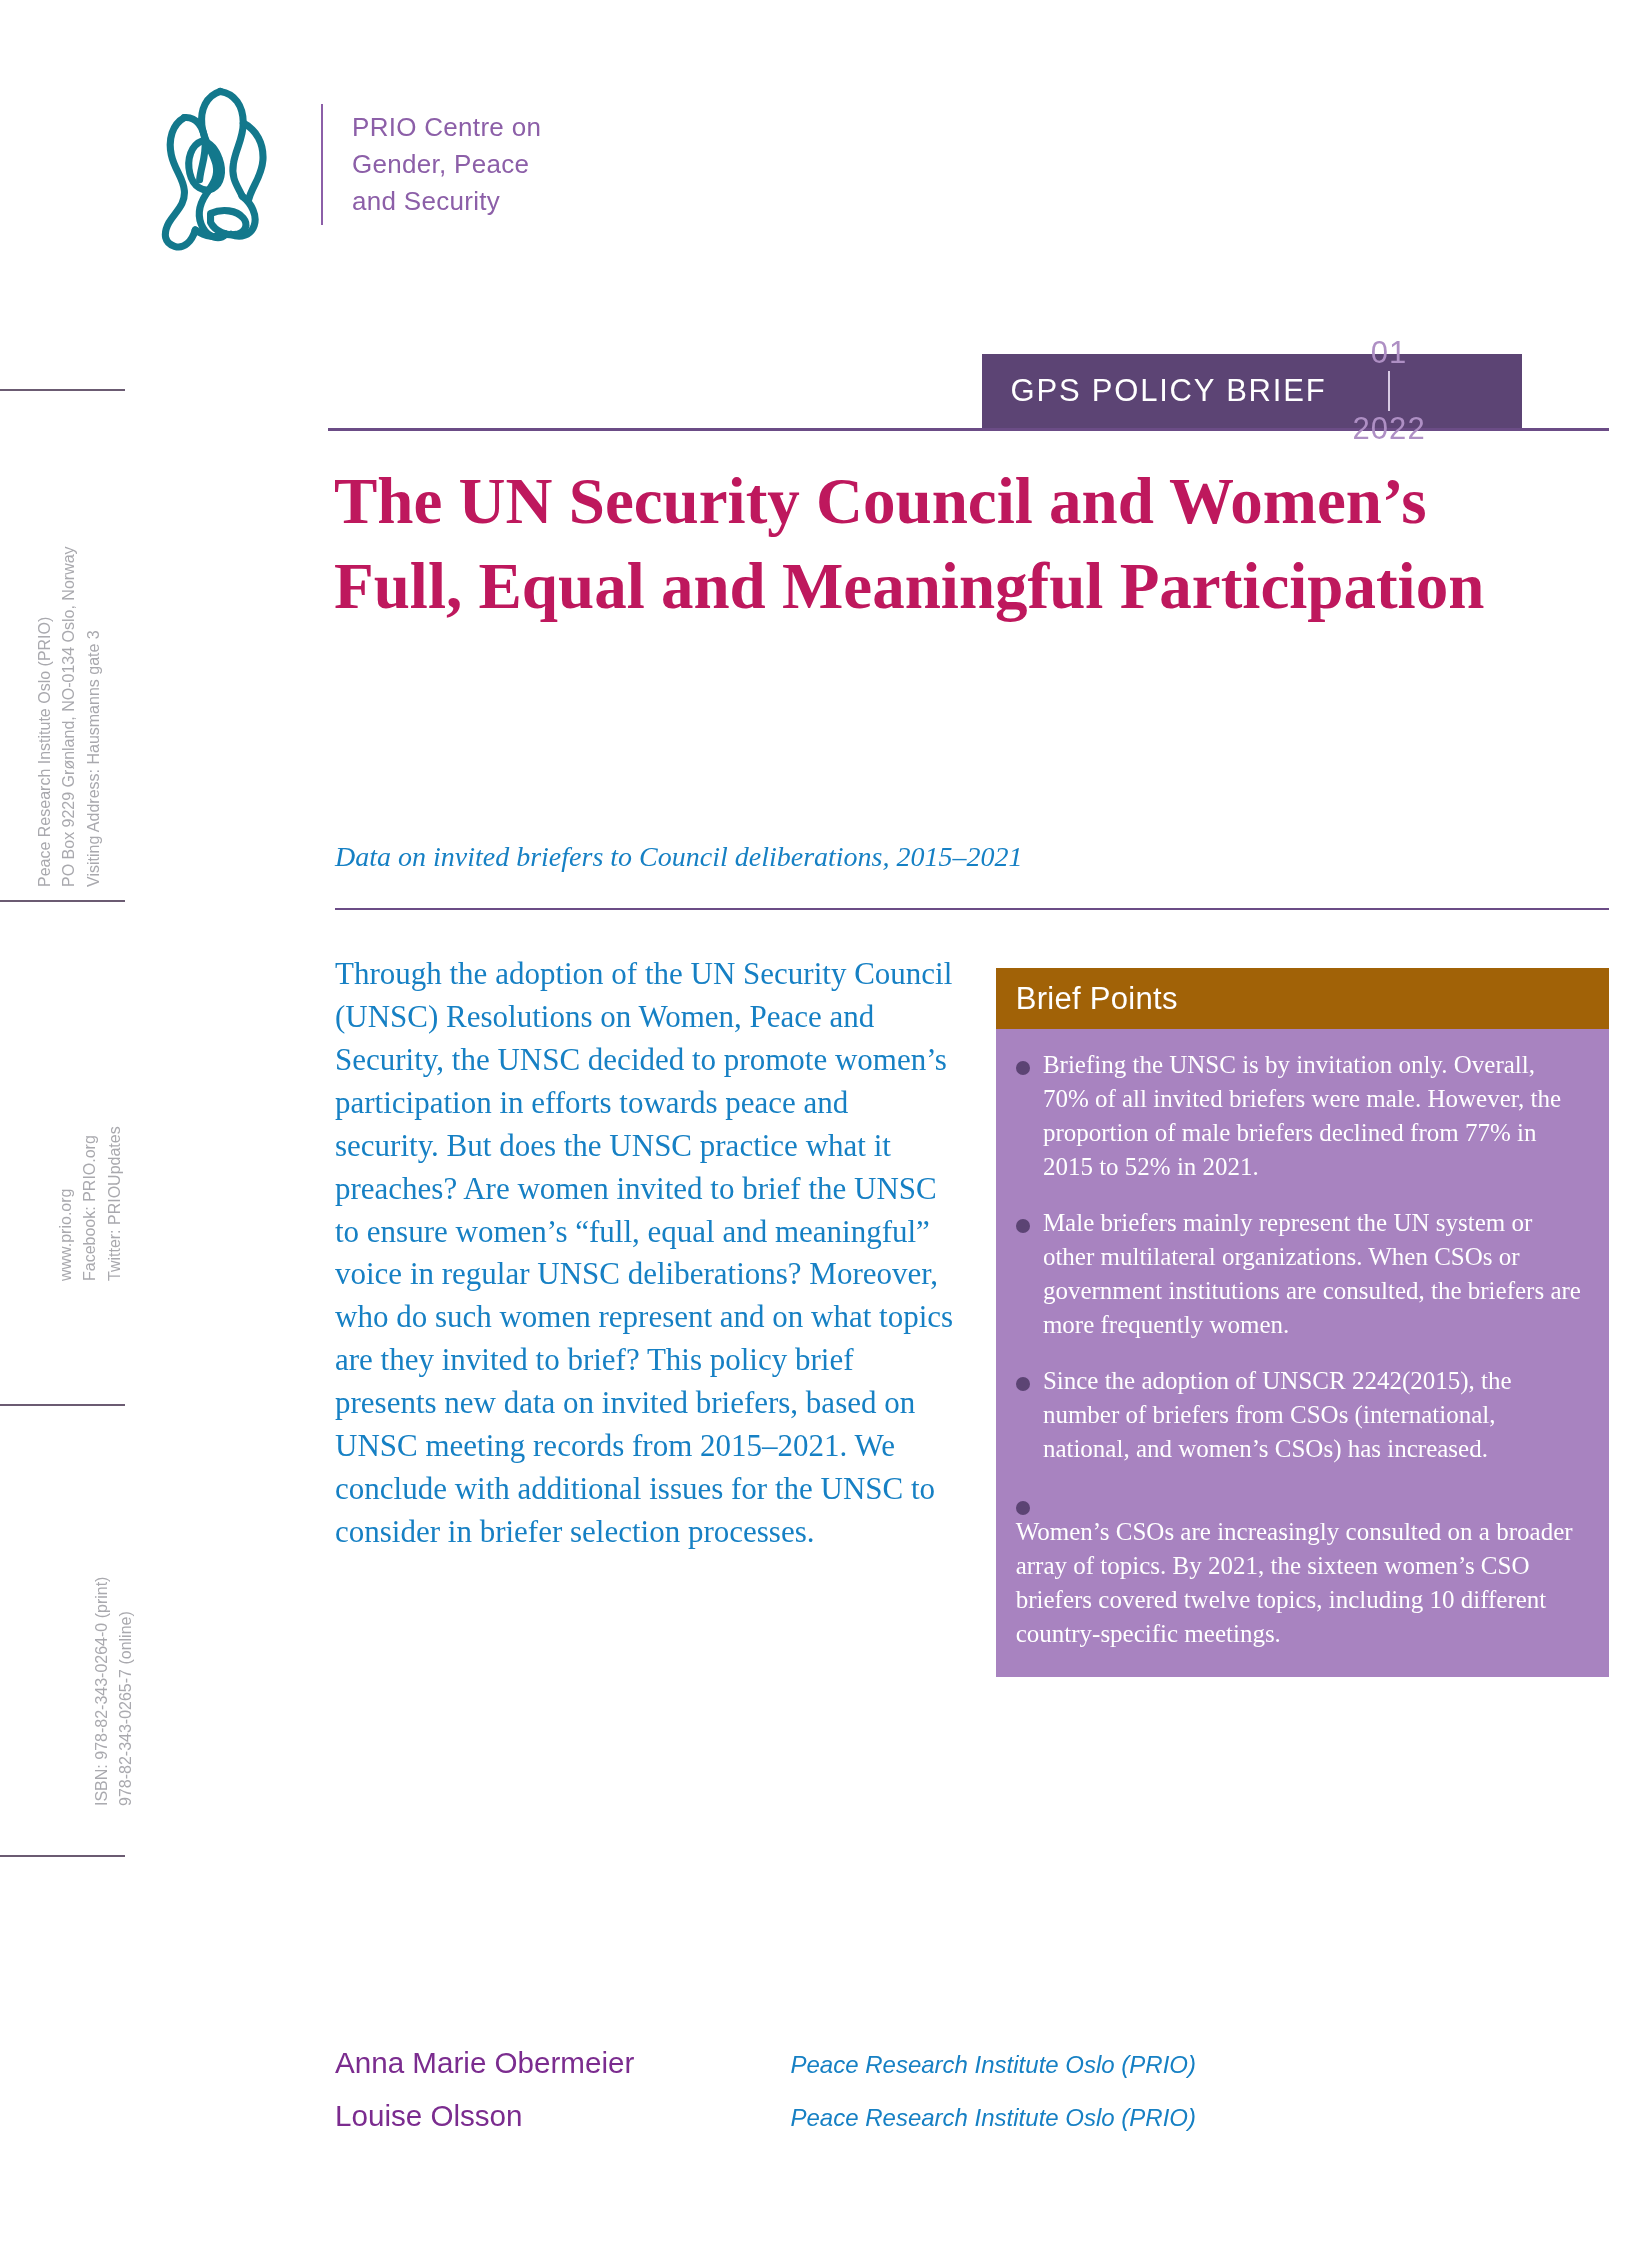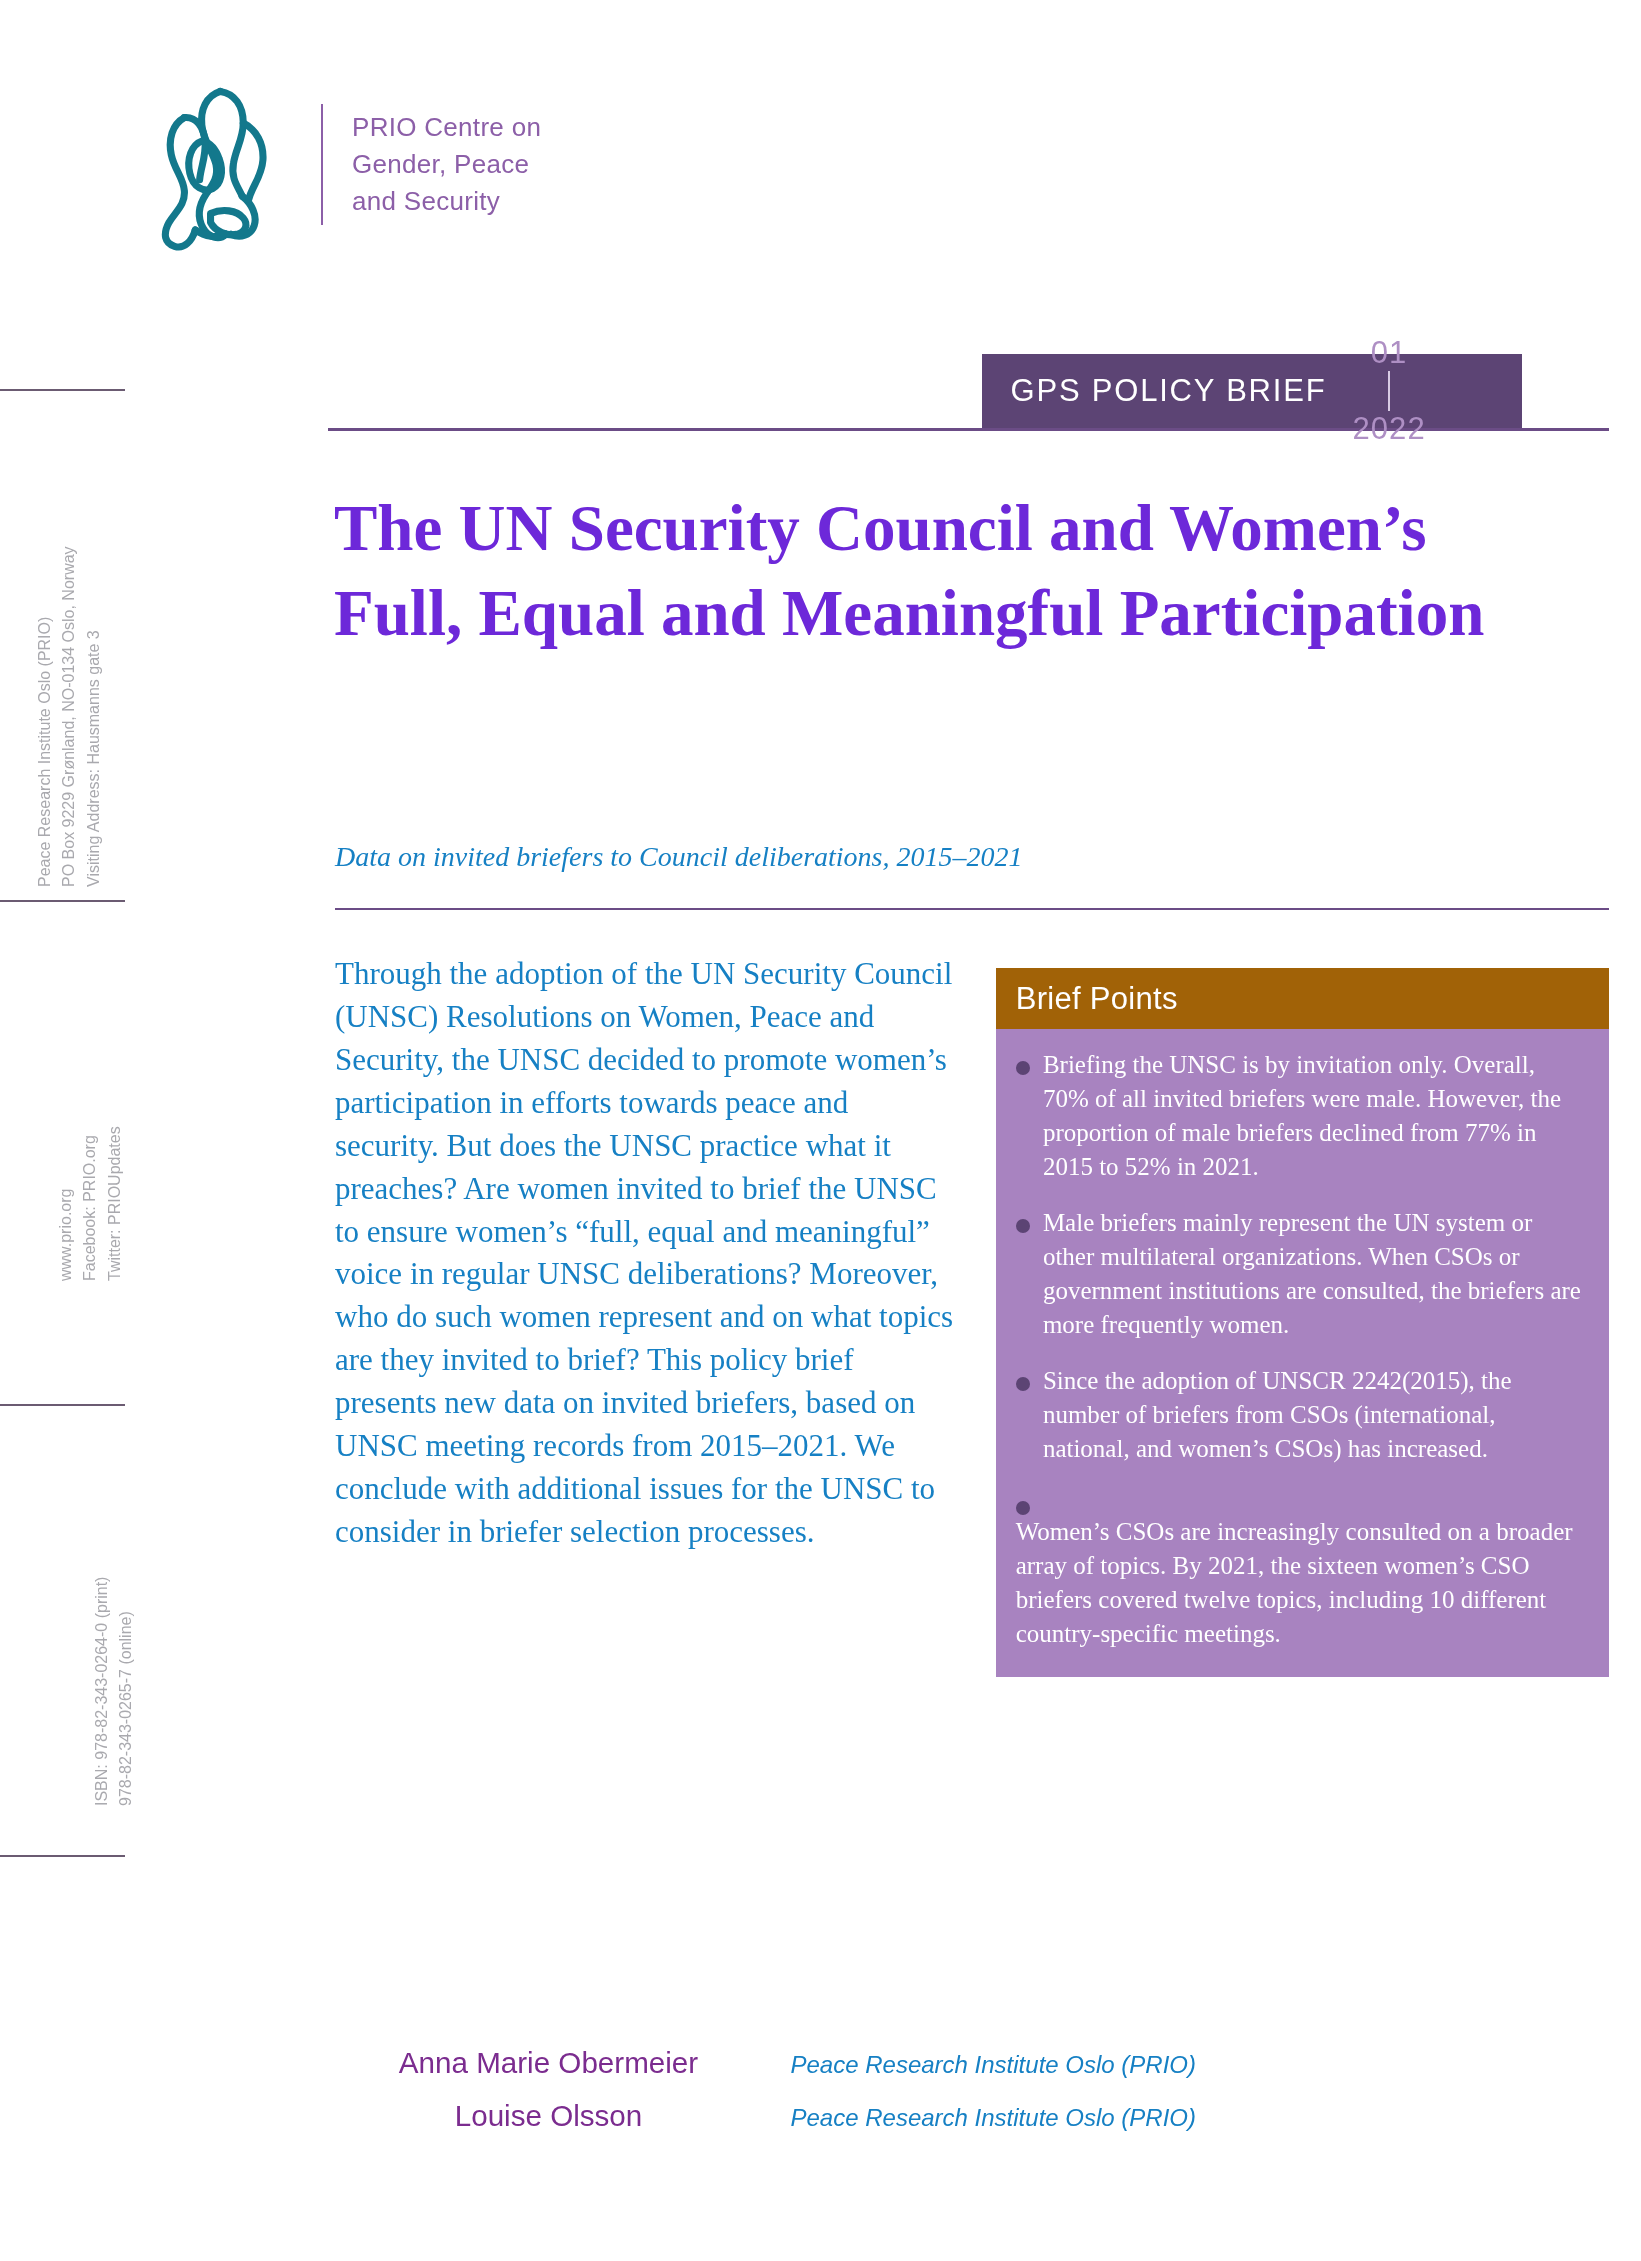--- a/index.html
+++ b/index.html
@@ -38,22 +38,22 @@
   .header-rule { position:absolute; left:328px; top:428px; width:1281px; height:2.7px; background:#6B4C86; }
   .banner { position:absolute; left:982px; top:354px; width:540px; height:74px; background:#5C4474;
             display:flex; align-items:center; }
   .banner-title { color:#ffffff; font-size:31px; letter-spacing:1.8px; margin-left:28.5px; font-weight:400; }
   .banner-issue { display:flex; align-items:center; margin-left:26px;flex-direction:column; }
   .banner-num { color:#AE8FC4; font-size:31px; letter-spacing:1.1px; }
   .banner-sep { width:2.2px; height:40px; background:#D8CBE4; margin:0 4.9px; }
   .banner-year { color:#AE8FC4; font-size:31px; letter-spacing:1.1px; }
 
   
-  .title { position:absolute; left:334px; top:486px; width:1177px;
-           font-family:"Liberation Serif", serif; color:#6d28d9; font-size:65px; line-height:1.30; }
+  .title { position:absolute; left:334px; top:459px; width:1177px;
+           font-family:"Liberation Serif", serif; color:#be185d; font-size:65px; line-height:1.30; }
   .subtitle { position:absolute; left:335px; top:841px; width:1177px;
               font-family:"Liberation Serif", serif; font-style:italic; color:#1680C4; font-size:28px; }
   .title-rule { position:absolute; left:335px; top:908px; width:1274px; height:2.2px; background:#6B4C86; }
 
   
   .intro { position:absolute; left:335px; top:953px; width:624px;
            font-family:"Liberation Serif", serif; color:#1680C4; font-size:31px; line-height:1.385;
            text-align:left; hyphens:auto; }
 
   
@@ -62,21 +62,21 @@
   .bp-head-label { color:#ffffff; font-size:31px; margin-left:19.7px; letter-spacing:0.3px; }
   .bp-body { background:#A883C0; padding:18.6px 24px 23px 19.7px; }
   .bp-item { display:flex; margin-bottom:22px; }
   .bp-item:last-child { margin-bottom:3.3px;flex-direction:column; }
   .bp-dot { flex:0 0 auto; width:14.2px; height:14.2px; border-radius:50%; background:#5C4474; margin-top:13px; margin-right:13px; }
   .bp-text { font-family:"Liberation Serif", serif; color:#ffffff; font-size:25px; line-height:1.36; hyphens:auto; }
 
   
   .authors { position:absolute; left:335px; top:2046px; width:1274px; }
   .author-row { display:flex; align-items:baseline; margin-bottom:18.6px; }
-  .author-name { width:427px; text-align:center; color:#7B2C8F; font-size:29.6px; flex:0 0 auto; }
+  .author-name { width:427px; text-align:left; color:#7B2C8F; font-size:29.6px; flex:0 0 auto; }
   .author-affil { margin-left:28.5px; color:#1680C4; font-size:24px; font-style:italic; }
 </style>
 </head>
 <body>
 
 <div class="page">
 
   <div class="logo-block">
     <svg class="logo-mark" viewBox="0 0 275 320">
       <g fill="none" stroke="#13788C" stroke-width="13" stroke-linecap="round" stroke-linejoin="round">

